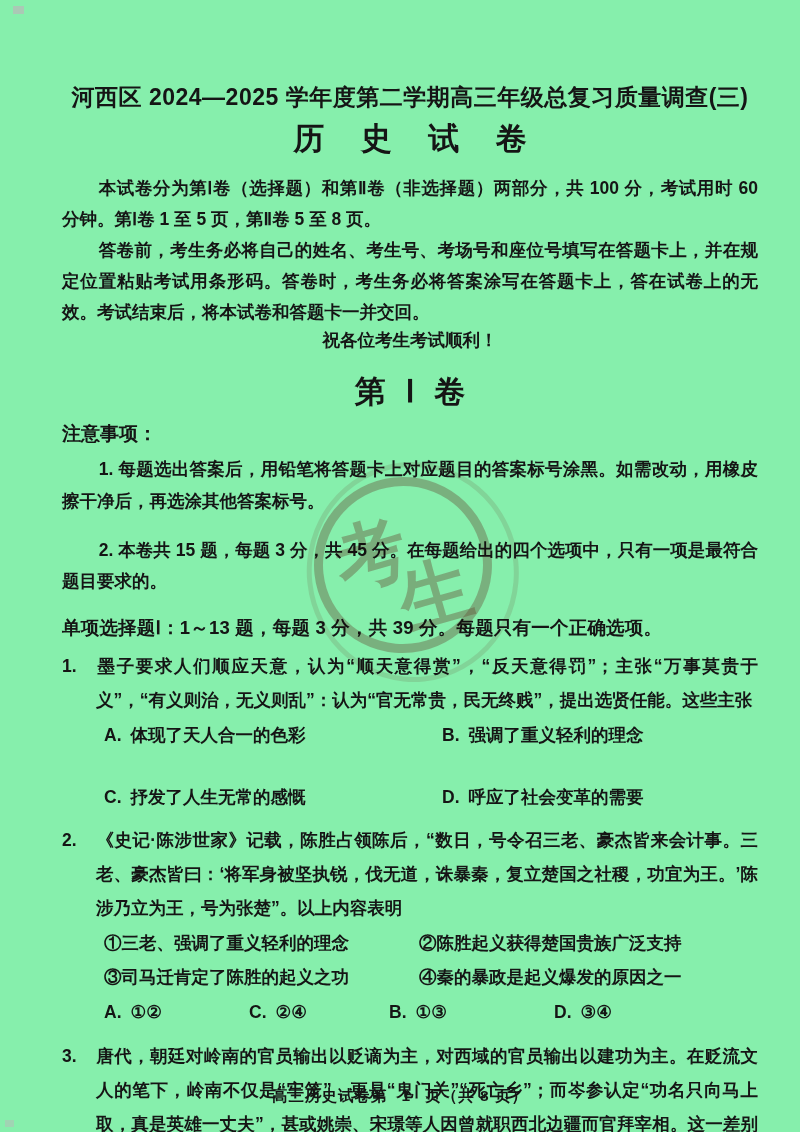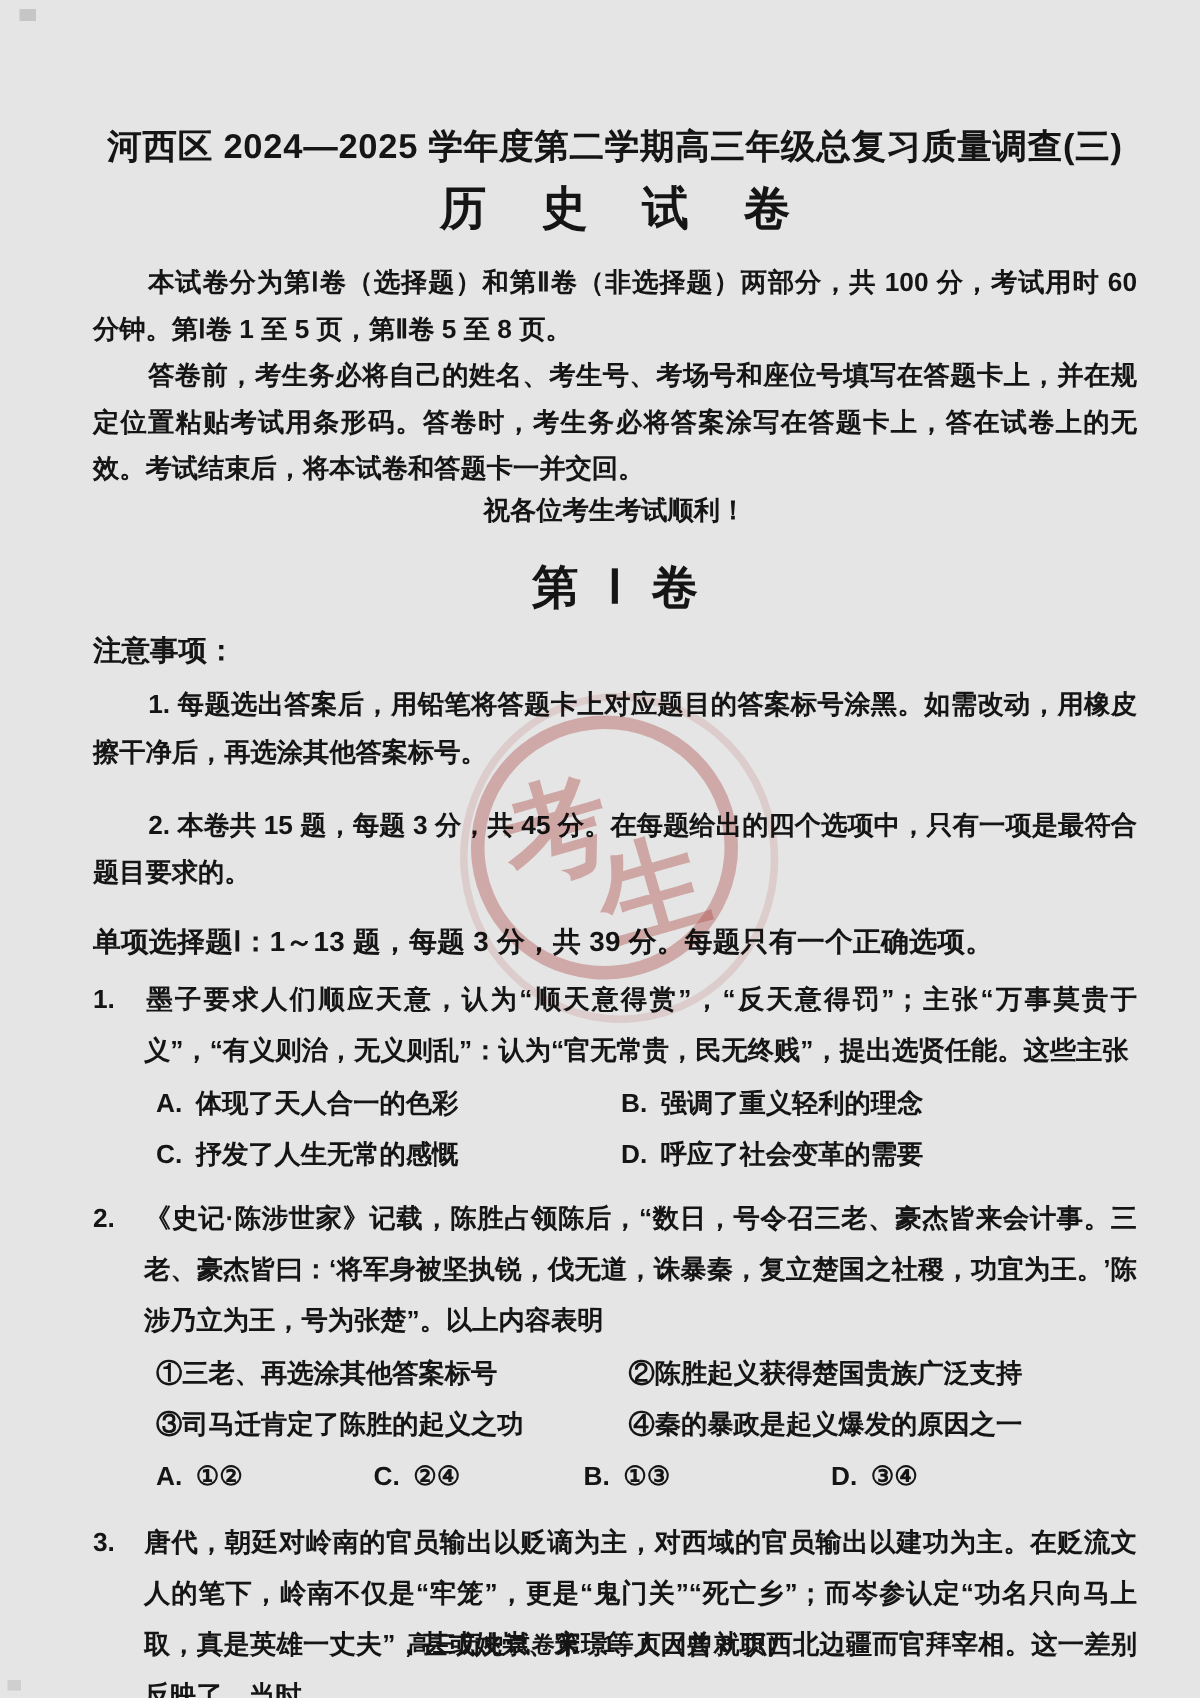--- a/index.html
+++ b/index.html
@@ -6,21 +6,21 @@
   body {
     width: 800px; height: 1132px;
     background: #ffffff;
     font-family: "Liberation Sans", sans-serif;
     color: #151515;
     position: relative;
     overflow: hidden;
   }
   .page {
     position: absolute; inset: 0;
-    background: #e5e5e5;
+    background: #86efac;
     padding: 0 42px 17px 62px;
     box-sizing: border-box;
   }
   .title1 {
     margin-top: 82px;
     text-align: center;
     font-size: 23px;
     font-weight: bold;
     letter-spacing: 0.5px;
     white-space: nowrap;
@@ -89,20 +89,21 @@
     margin-left: -34px;
   }
   .opt-grid2 {
     display: grid;
     grid-template-columns: 310px auto;
     padding-left: 42px;
     font-size: 17.5px;
     font-weight: bold;
     line-height: 33.5px;
     margin-top: 2px;
+    gap: 28px;
   }
   .opt-grid4 {
     display: grid;
     grid-template-columns: 145px 140px 165px auto;
     padding-left: 42px;
     font-size: 17.5px;
     font-weight: bold;
     line-height: 33.5px;
     margin-top: 2px;
   }
@@ -188,21 +189,21 @@
     <span><span class="opt-label">A.</span><span>体现了天人合一的色彩</span></span>
     <span><span class="opt-label">B.</span><span>强调了重义轻利的理念</span></span>
     <span><span class="opt-label">C.</span><span>抒发了人生无常的感慨</span></span>
     <span><span class="opt-label">D.</span><span>呼应了社会变革的需要</span></span>
   </div>
 
   <div class="question">
     <span class="qnum">2.</span><span>《史记·陈涉世家》记载，陈胜占领陈后，“数日，号令召三老、豪杰皆来会计事。三老、豪杰皆曰：‘将军身被坚执锐，伐无道，诛暴秦，复立楚国之社稷，功宜为王。’陈涉乃立为王，号为张楚”。以上内容表明</span>
   </div>
   <div class="sub-grid">
-    <span>①三老、再选涂其他答案标号</span>
+    <span>①三老、强调了重义轻利的理念</span>
     <span>②陈胜起义获得楚国贵族广泛支持</span>
     <span>③司马迁肯定了陈胜的起义之功</span>
     <span>④秦的暴政是起义爆发的原因之一</span>
   </div>
   <div class="opt-grid4">
     <span><span class="opt-label">A.</span><span>①②</span></span>
     <span><span class="opt-label">C.</span><span>②④</span></span>
     <span><span class="opt-label">B.</span><span>①③</span></span>
     <span><span class="opt-label">D.</span><span>③④</span></span>
   </div>

